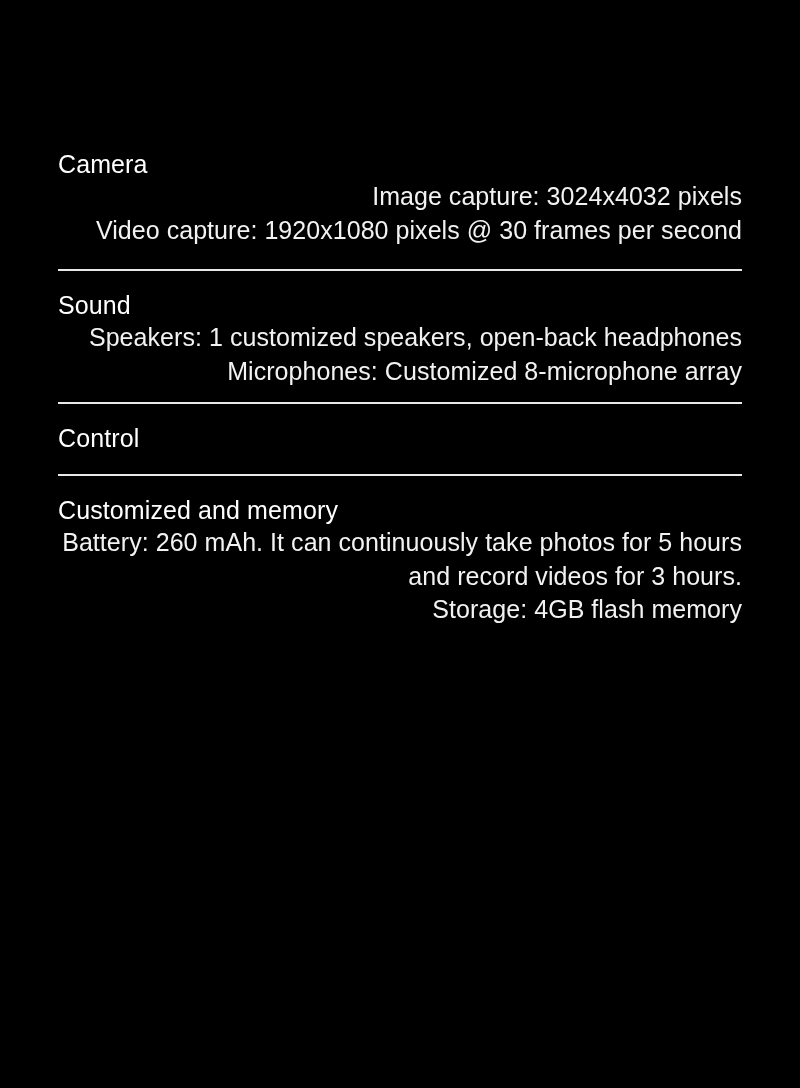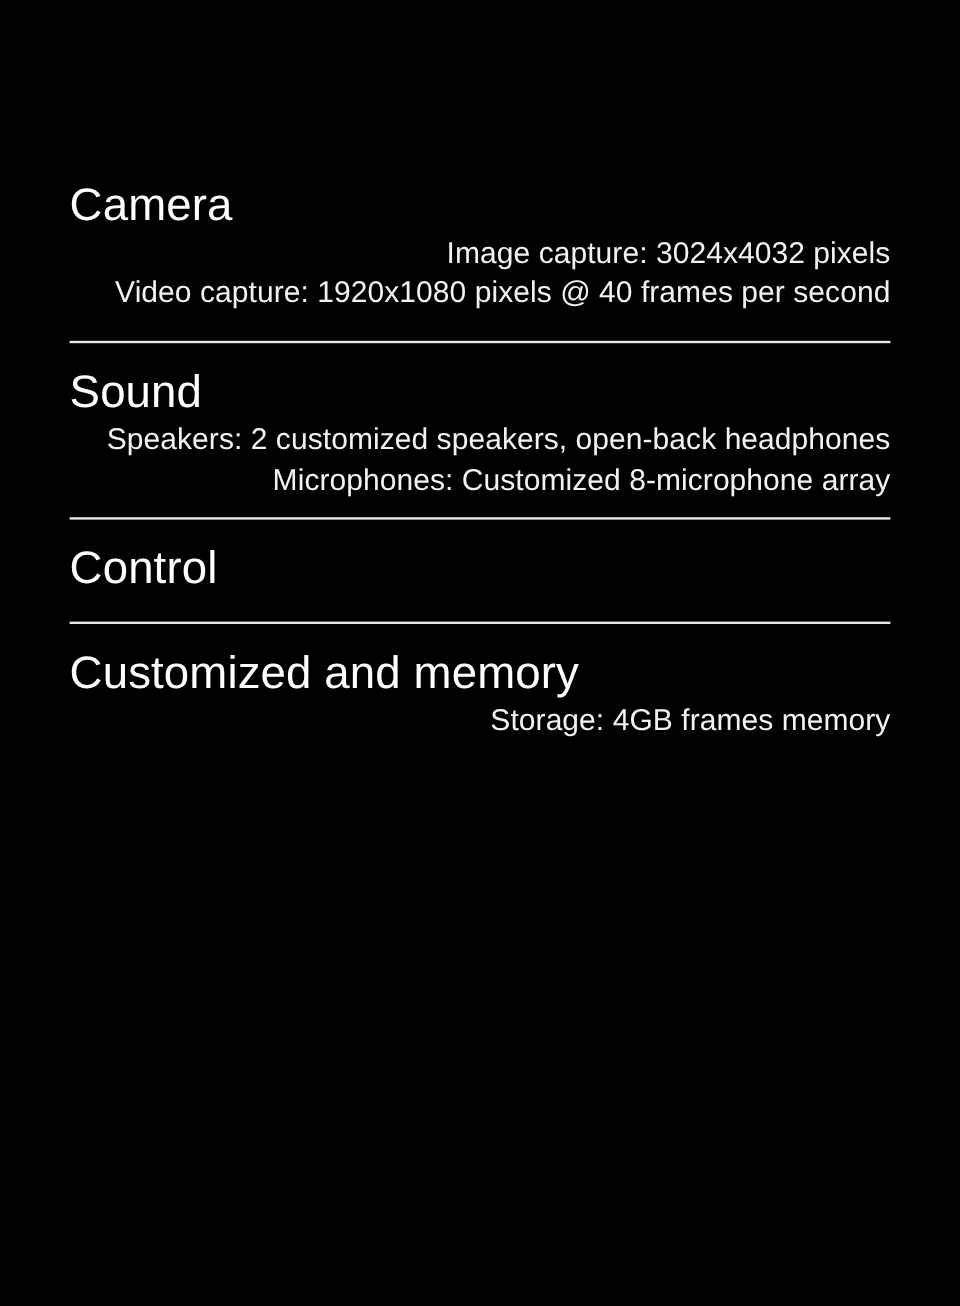--- a/index.html
+++ b/index.html
@@ -18,21 +18,21 @@
   .spec-sheet {
     position: absolute;
     left: 58px;
     top: 150px;
     width: 684px;
   }
   .section {
     margin: 0 0 0 0;
   }
   .section-heading {
-    font-size: 38px;
+    font-size: 25px;
     font-weight: 400;
     line-height: 1.12;
     letter-spacing: 0.1px;
     margin: 0 0 2px 0;
     color: #ffffff;
   }
   .section-body {
     font-size: 25px;
     font-weight: 400;
     line-height: 1.34;
@@ -59,42 +59,43 @@
 </style>
 </head>
 <body>
 
 <div class="spec-sheet">
 
   <section class="section">
     <h2 class="section-heading">Camera</h2>
     <div class="section-body">
       <span class="line">Image capture: 3024x4032 pixels</span>
-      <span class="line">Video capture: 1920x1080 pixels @ 40 frames per second</span>
+      <span class="line">Video capture: 1920x1080 pixels @ 30 frames per second</span>
     </div>
   </section>
 
   <hr class="divider">
 
   <section class="section">
     <h2 class="section-heading">Sound</h2>
     <div class="section-body">
-      <span class="line">Speakers: 2 customized speakers, open-back headphones</span>
+      <span class="line">Speakers: 1 customized speakers, open-back headphones</span>
       <span class="line">Microphones: Customized 8-microphone array</span>
     </div>
   </section>
 
   <hr class="divider tight-top">
 
   <section class="section">
     <h2 class="section-heading">Control</h2>
   </section>
 
   <hr class="divider">
 
   <section class="section">
     <h2 class="section-heading">Customized and memory</h2>
     <div class="section-body">
-      <span class="line">Storage: 4GB frames memory</span>
+      <span class="line">Battery: 260 mAh. It can continuously take photos for 5 hours and record videos for 3 hours.</span>
+      <span class="line">Storage: 4GB flash memory</span>
     </div>
   </section>
 
 </div>
 
 </body></html>

